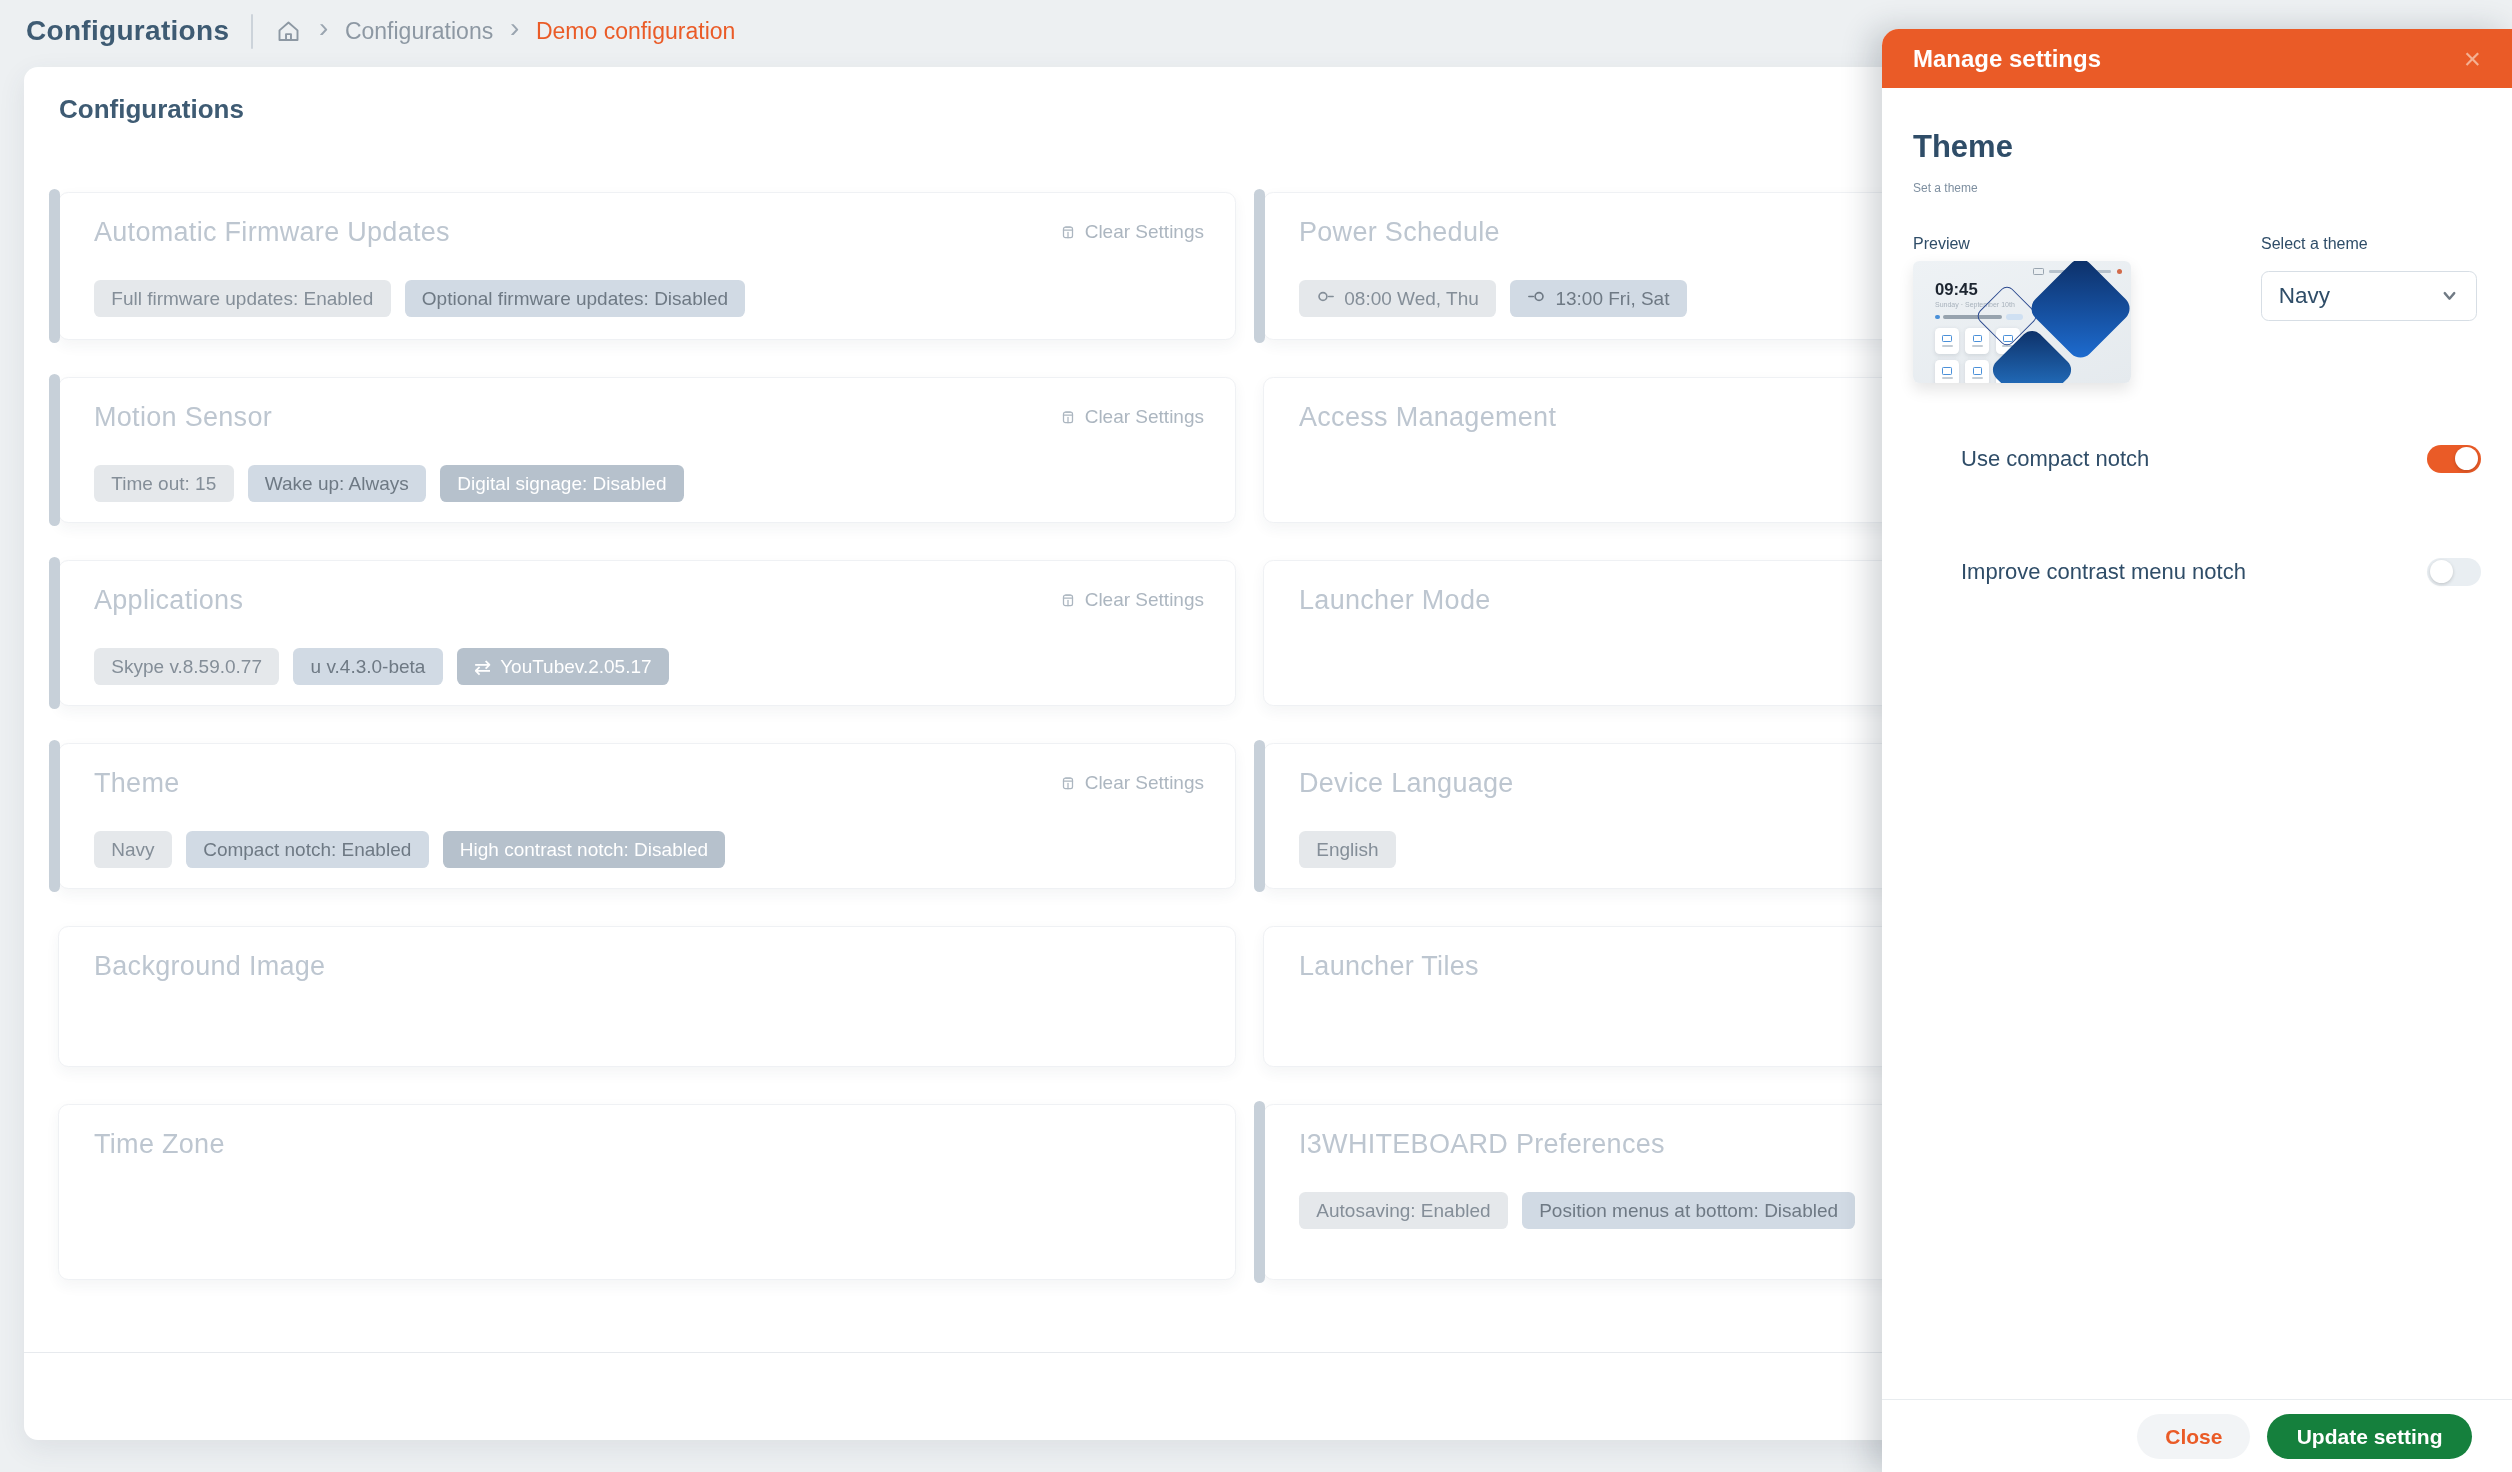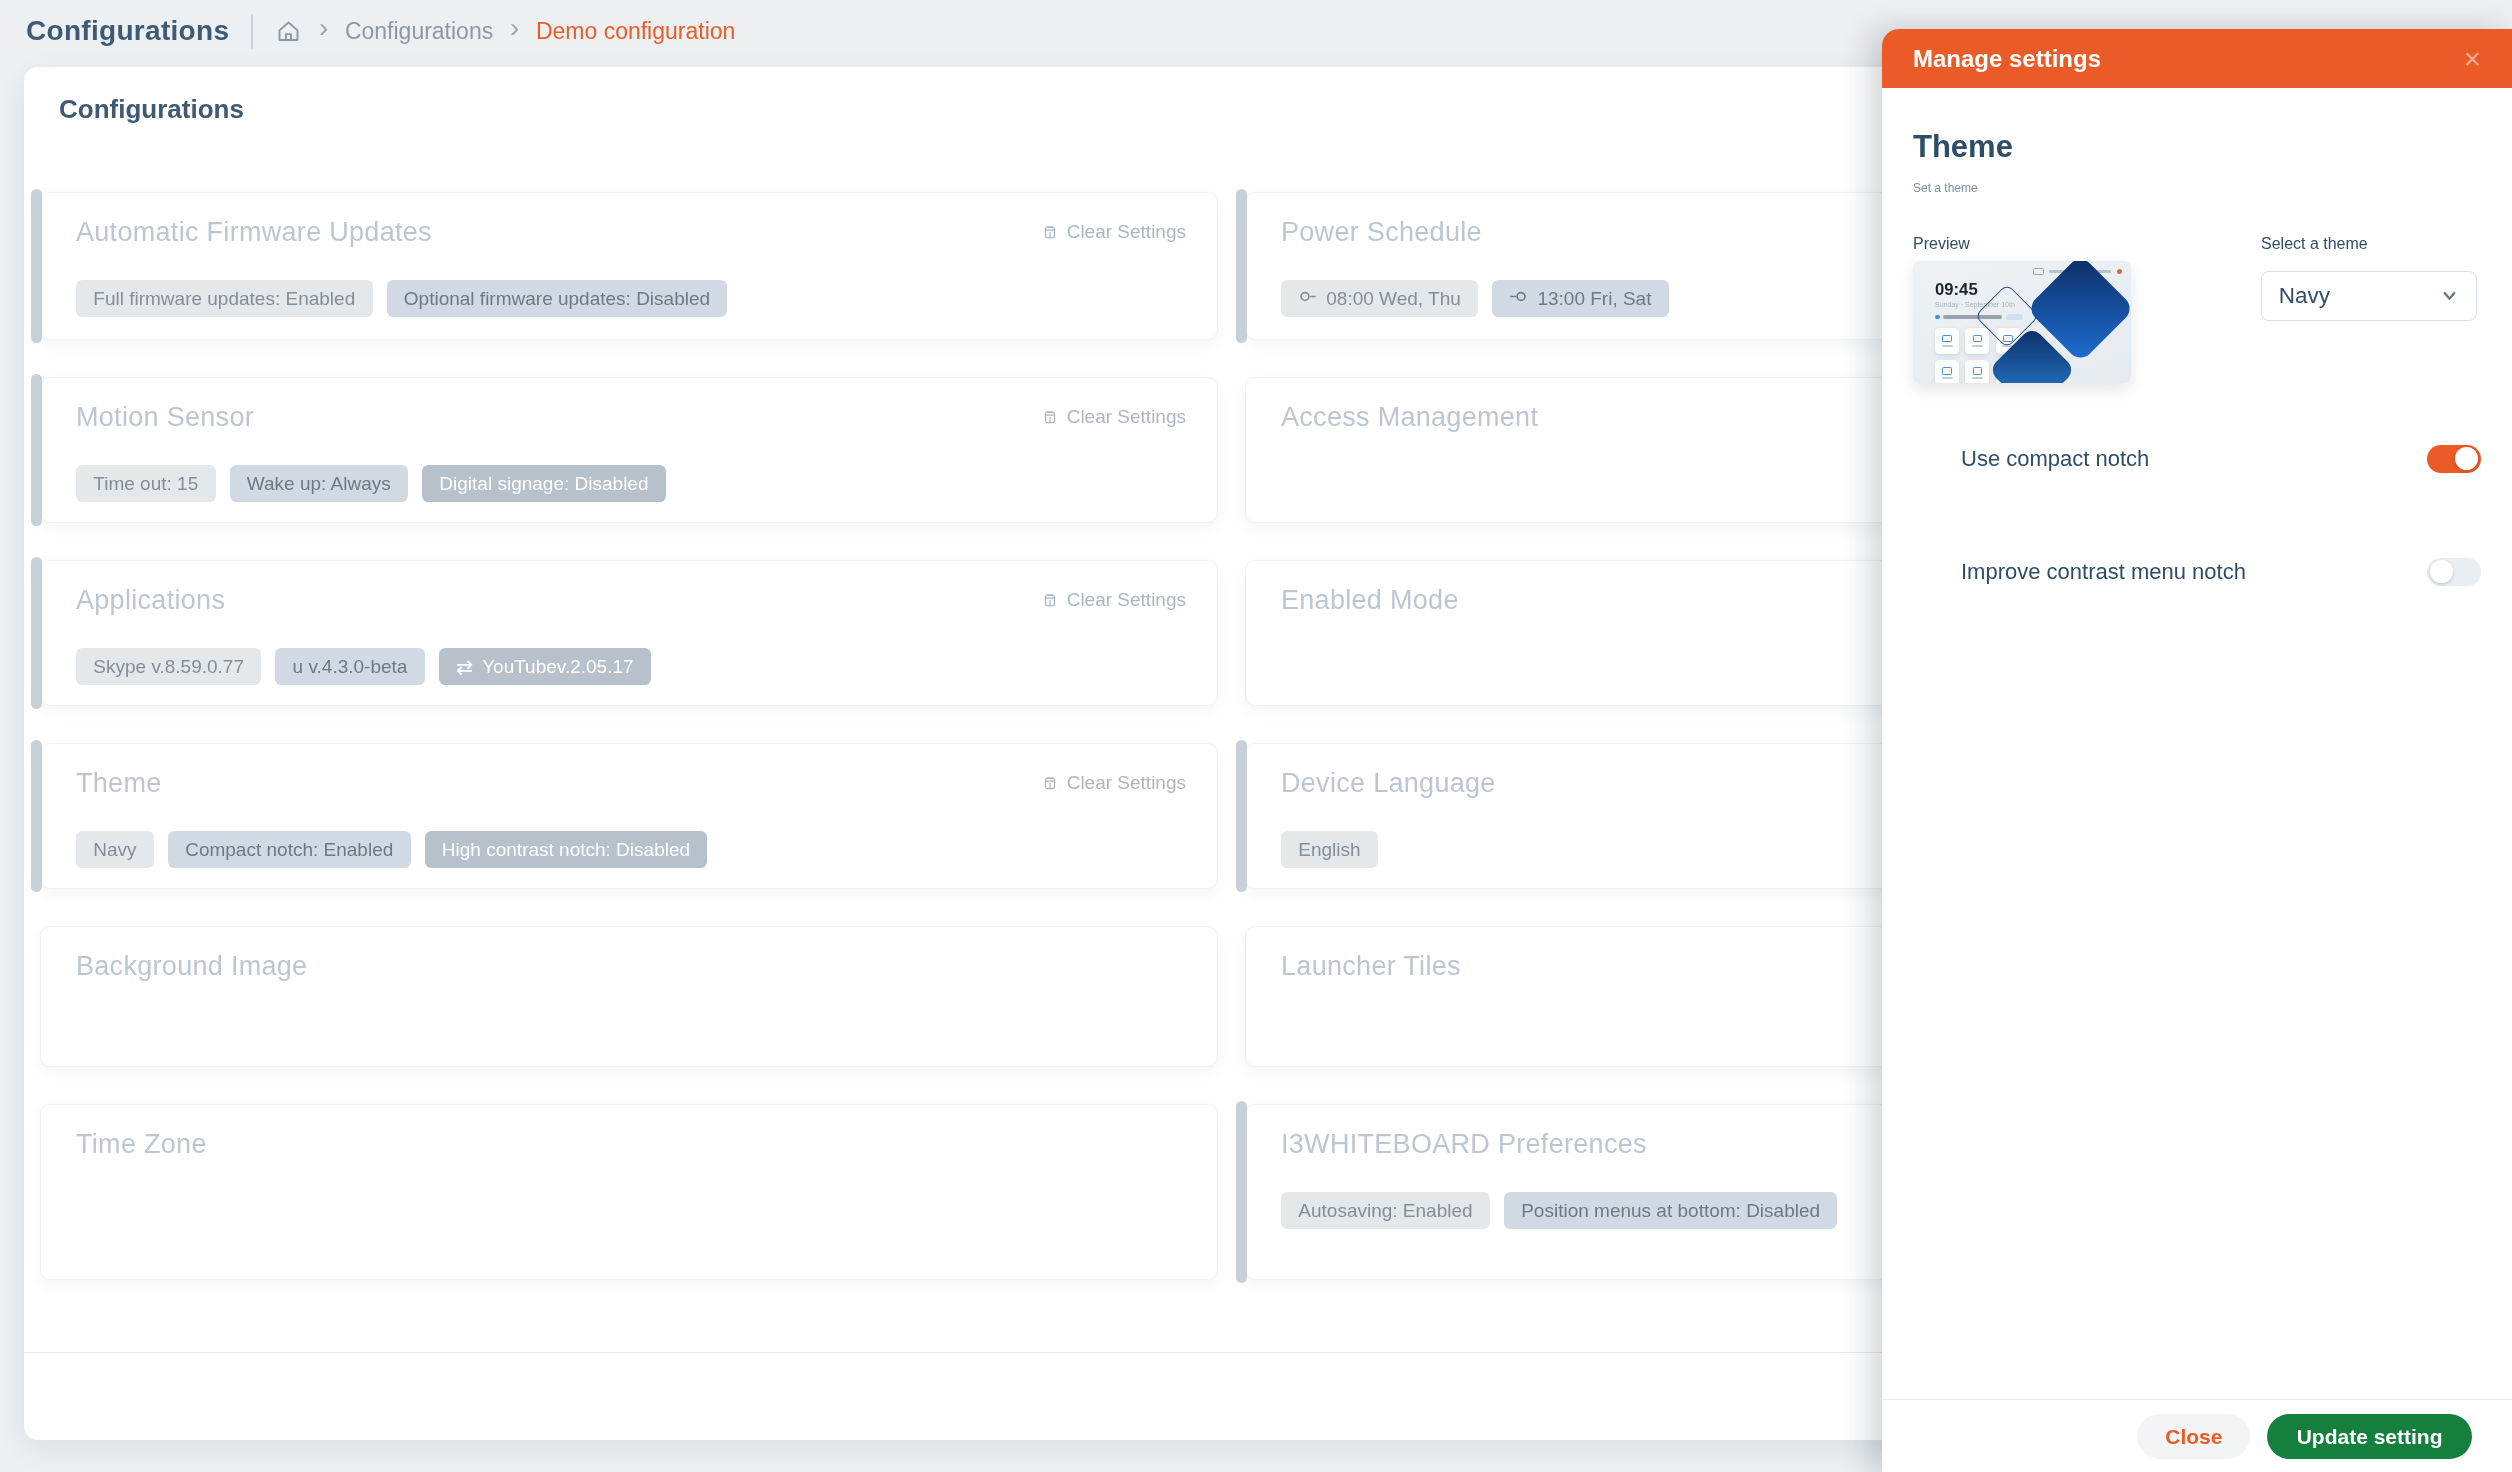--- a/index.html
+++ b/index.html
@@ -16,21 +16,21 @@
   .crumb-sep { color:#9aa5b0; font-size:28px; margin:0 16.7px; line-height:1; padding-bottom:5.1px; }
   .crumb { font-size:23px; color:#8d98a3; cursor:pointer; }
   .crumb.current { color:#ea5b27; cursor:default; }
 
   
   .main-panel { position:absolute; left:24px; top:67px; width:2467px; height:1373px;
     background:#fff; border-radius:14px; box-shadow:0 9px 28px rgba(50,65,85,.09); }
   .panel-title { position:absolute; left:35px; top:27px; font-size:26px; font-weight:700; color:#3e5b73; }
   .panel-footer-line { position:absolute; left:0; right:0; bottom:87px; height:1.3px; background:#e7eaee; }
 
-  .cards-grid { position:absolute; left:16px; top:125px; width:2383px;
+  .cards-grid { position:absolute; left:34px; top:125px; width:2383px;
     display:grid; grid-template-columns:1178px 1178px; column-gap:27px;
     grid-template-rows:148px 146px 146px 146px 141px 176px; row-gap:37px; }
 
   .card { position:relative; background:#fff; border:1.3px solid #eff1f4; border-radius:10.3px;
     box-shadow:0 5.1px 14px rgba(40,55,70,.05); padding:24.4px 32px 0 35px; cursor:pointer; }
   .card-stripe { position:absolute; left:-10.3px; top:-3.8px; bottom:-3.8px; width:11.5px;
     background:#c7d0d9; border-radius:6.4px; }
   .card-title { font-size:27px; font-weight:500; color:#bdc6d0; letter-spacing:0.3px; }
   .clear-btn { position:absolute; right:31px; top:28px; display:flex; align-items:center; gap:7.7px;
     font-size:19px; color:#acb6c0; cursor:pointer; }
@@ -232,21 +232,21 @@
           <span class="tag l2">
             <span>u v.4.3.0-beta</span>
           </span>
           <span class="tag l3">
             <span class="glyph">⇄</span>
             <span>YouTubev.2.05.17</span>
           </span>
         </div>
       </div>
       <div class="card">
-        <div class="card-title">Enabled Mode</div>
+        <div class="card-title">Launcher Mode</div>
       </div>
       <div class="card">
         <div class="card-stripe"></div>
         <div class="card-title">Theme</div>
         <span class="clear-btn">
           <span>
             <svg width="18" height="18" viewBox="0 0 24 24" fill="none" stroke="currentColor" stroke-width="1.7" stroke-linecap="round" stroke-linejoin="round">
               <path d="M9 5.5 h6"></path>
               <rect x="6" y="5.5" width="12" height="14" rx="2.5"></rect>
               <path d="M6 9.5 h12"></path>

